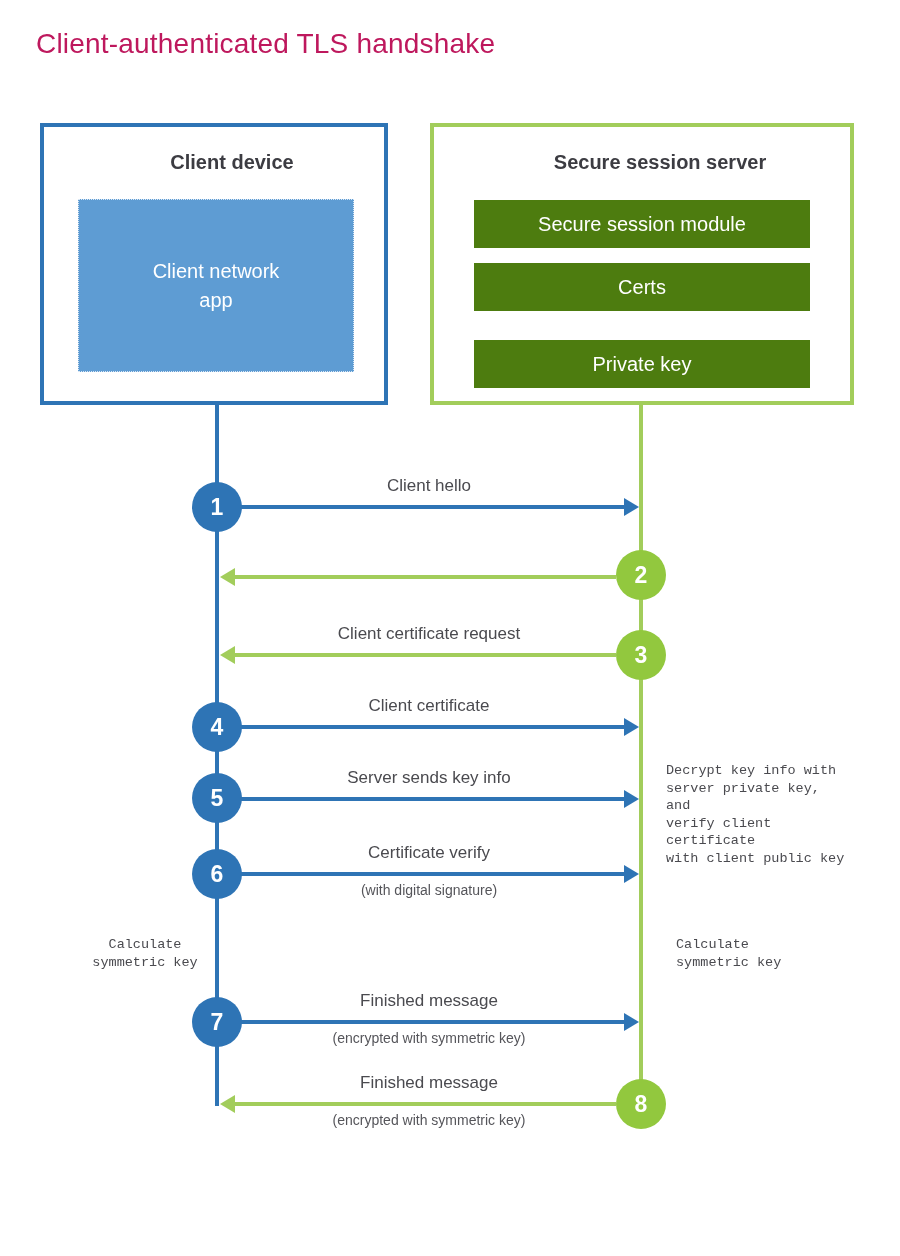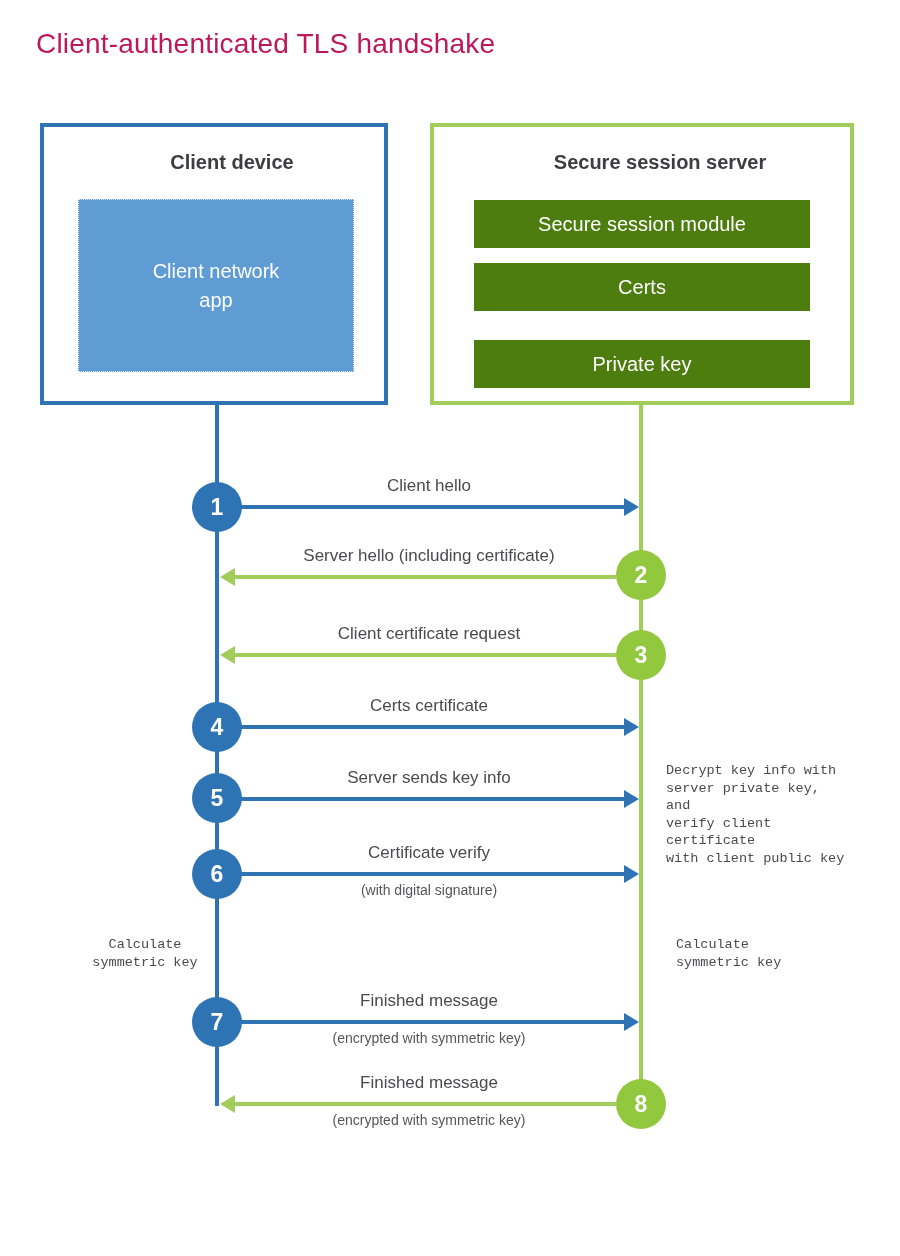--- a/index.html
+++ b/index.html
@@ -101,37 +101,36 @@
       <span class="head"></span>
     </div>
   <div class="msg main" style="top:474px;">Client hello</div>
 
   <div class="circle green" style="left:616px; top:550px;">
       <span>2</span>
     </div>
   <div class="arrow left green" style="top:575px;">
       <span class="head"></span>
     </div>
-  <div class="msg main" style="top:544px;">Server hello (including certificate)</div>
 
   <div class="circle green" style="left:616px; top:630px;">
       <span>3</span>
     </div>
   <div class="arrow left green" style="top:653px;">
       <span class="head"></span>
     </div>
   <div class="msg main" style="top:622px;">Client certificate request</div>
 
   <div class="circle blue" style="left:192px; top:702px;">
       <span>4</span>
     </div>
   <div class="arrow right blue" style="top:725px;">
       <span class="head"></span>
     </div>
-  <div class="msg main" style="top:694px;">Certs certificate</div>
+  <div class="msg main" style="top:694px;">Client certificate</div>
 
   <div class="circle blue" style="left:192px; top:773px;">
       <span>5</span>
     </div>
   <div class="arrow right blue" style="top:797px;">
       <span class="head"></span>
     </div>
   <div class="msg main" style="top:766px;">Server sends key info</div>
 
   <div class="circle blue" style="left:192px; top:849px;">

